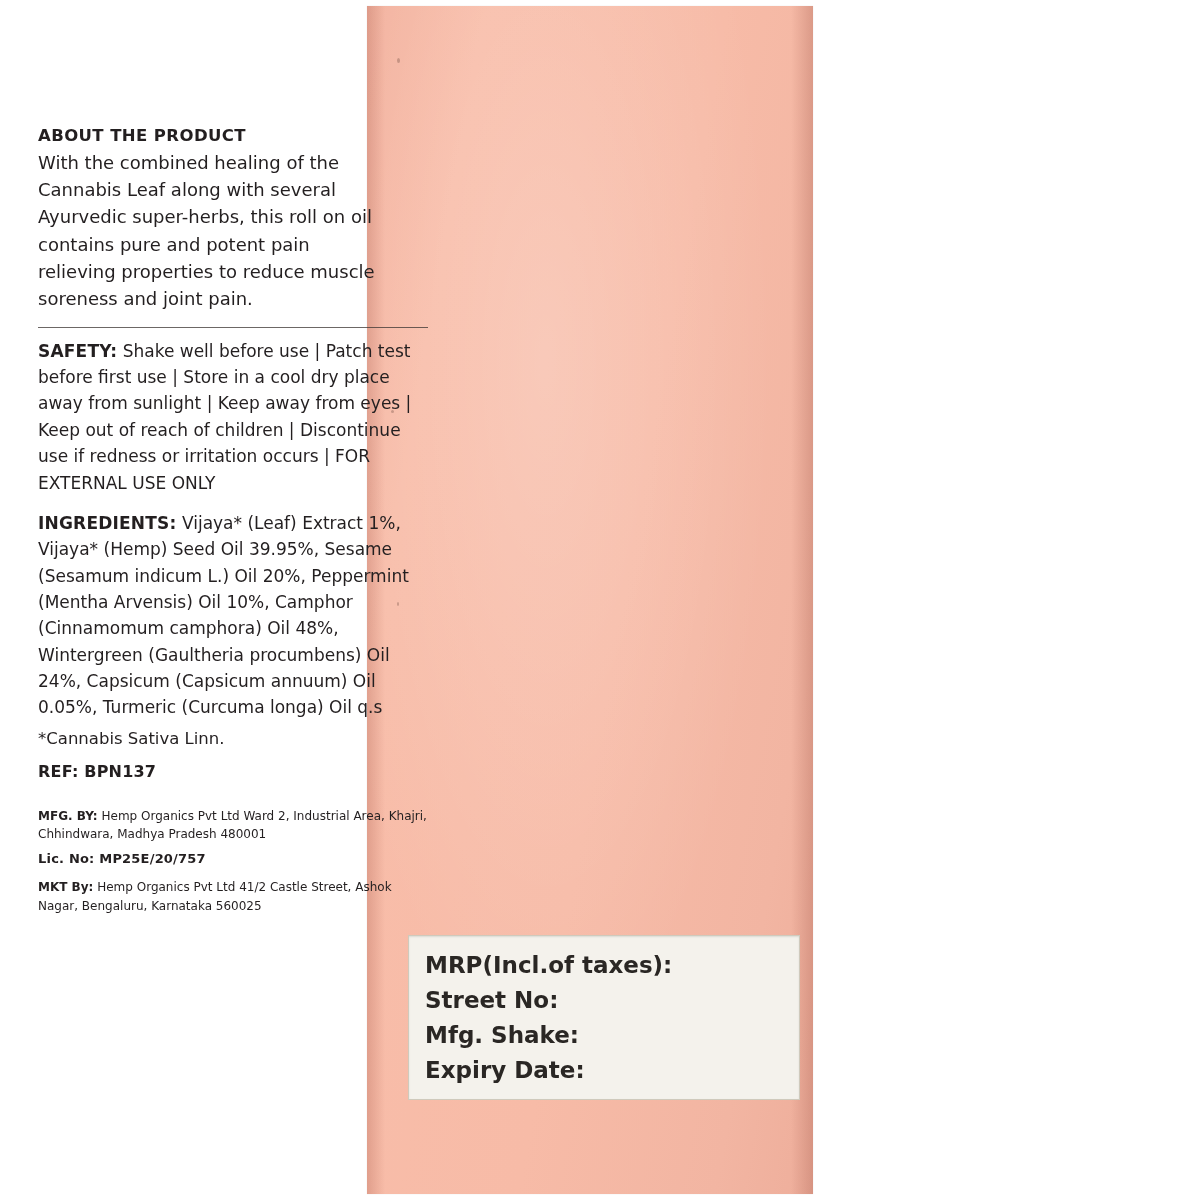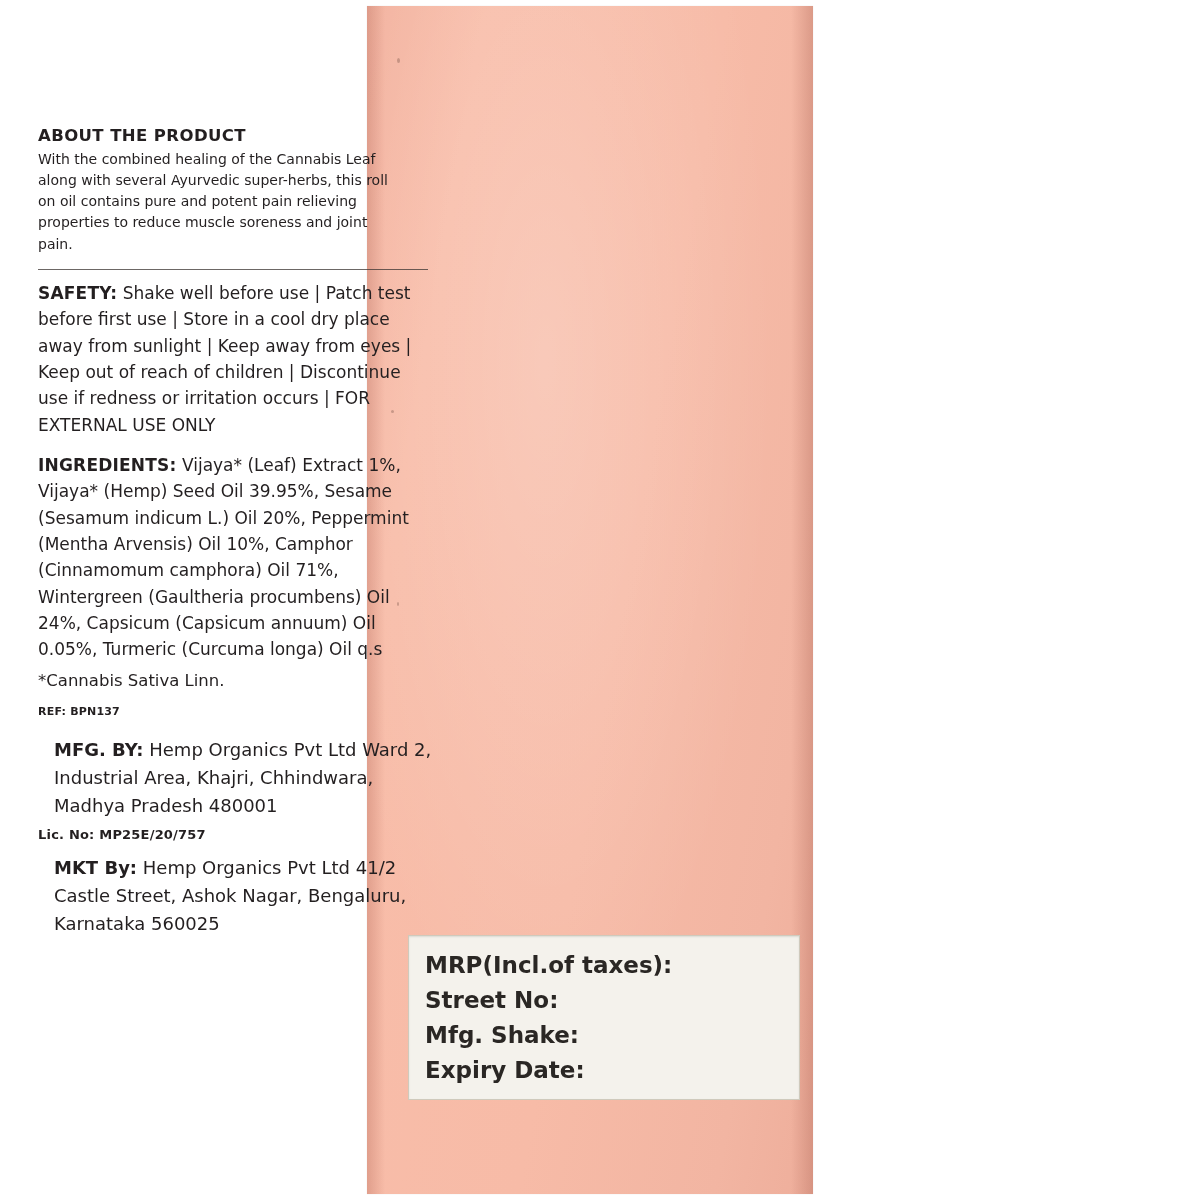--- a/index.html
+++ b/index.html
@@ -66,21 +66,21 @@
   .blk { margin: 0 0 0 0; }
 
   .heading {
     font-weight: bold;
     font-size: 16.5px;
     letter-spacing: 0.4px;
     line-height: 1.25;
     margin-bottom: 2px;
   }
   .about-body {
-    font-size: 14px;
+    font-size: 18px;
     line-height: 1.52;
     width: 352px;
   }
 
   .rule {
     height: 1px;
     background: #3b3431;
     opacity: 0.75;
     margin: 14px 0 10px 0;
     width: 390px;
@@ -93,40 +93,39 @@
     margin-bottom: 14px;
   }
   .para .lbl { font-weight: bold; letter-spacing: 0.2px; }
 
   .small-note {
     font-size: 16.5px;
     line-height: 1.5;
     margin-bottom: 10px;
   }
   .tiny {
-    font-size: 11px;
+    font-size: 16px;
     font-weight: bold;
     letter-spacing: 0.2px;
     line-height: 1.4;
-    margin-bottom: 17px;
+    margin-bottom: 23px;
   }
   .tiny-2 {
     font-size: 13px;
     font-weight: bold;
     letter-spacing: 0.2px;
     line-height: 1.4;
     margin: 6px 0 10px 0;
   }
 
   .addr {
-    font-size: 18px;
+    font-size: 12px;
     line-height: 1.55;
     width: 392px;
     margin-bottom: 6px;
-    margin-left: 16px;
   }
   .addr .lbl { font-weight: bold; }
 
   
   #sticker {
     position: absolute;
     left: 408px;
     top: 935px;
     width: 390px;
     height: 163px;
@@ -176,21 +175,21 @@
 
     <div class="rule"></div>
 
     <div class="para">
       <span class="lbl">SAFETY:</span>
       <span>Shake well before use | Patch test before first use | Store in a cool dry place away from sunlight | Keep away from eyes | Keep out of reach of children | Discontinue use if redness or irritation occurs | FOR EXTERNAL USE ONLY</span>
     </div>
 
     <div class="para" style="margin-bottom:6px;">
       <span class="lbl">INGREDIENTS:</span>
-      <span>Vijaya* (Leaf) Extract 1%, Vijaya* (Hemp) Seed Oil 39.95%, Sesame (Sesamum indicum L.) Oil 20%, Peppermint (Mentha Arvensis) Oil 10%, Camphor (Cinnamomum camphora) Oil 71%, Wintergreen (Gaultheria procumbens) Oil 24%, Capsicum (Capsicum annuum) Oil 0.05%, Turmeric (Curcuma longa) Oil q.s</span>
+      <span>Vijaya* (Leaf) Extract 1%, Vijaya* (Hemp) Seed Oil 39.95%, Sesame (Sesamum indicum L.) Oil 20%, Peppermint (Mentha Arvensis) Oil 10%, Camphor (Cinnamomum camphora) Oil 48%, Wintergreen (Gaultheria procumbens) Oil 24%, Capsicum (Capsicum annuum) Oil 0.05%, Turmeric (Curcuma longa) Oil q.s</span>
     </div>
 
     <div class="small-note">*Cannabis Sativa Linn.</div>
 
     <div class="tiny">REF: BPN137</div>
 
     <div class="addr">
       <span class="lbl">MFG. BY:</span>
       <span>Hemp Organics Pvt Ltd Ward 2, Industrial Area, Khajri, Chhindwara, Madhya Pradesh 480001</span>
     </div>

